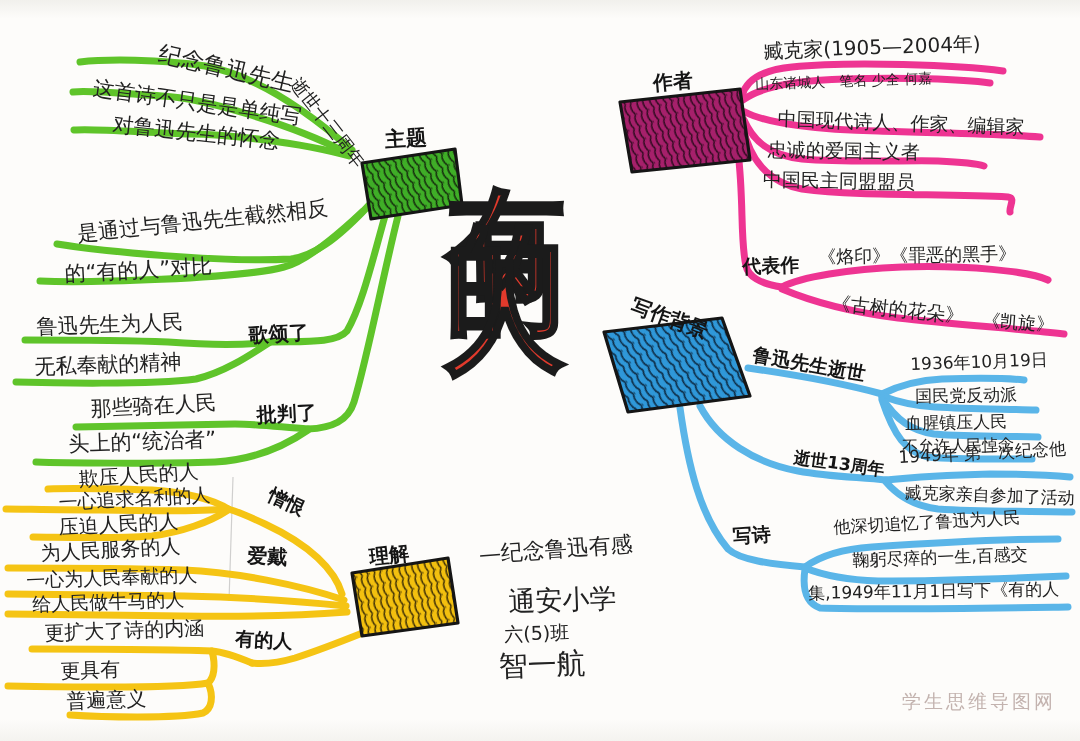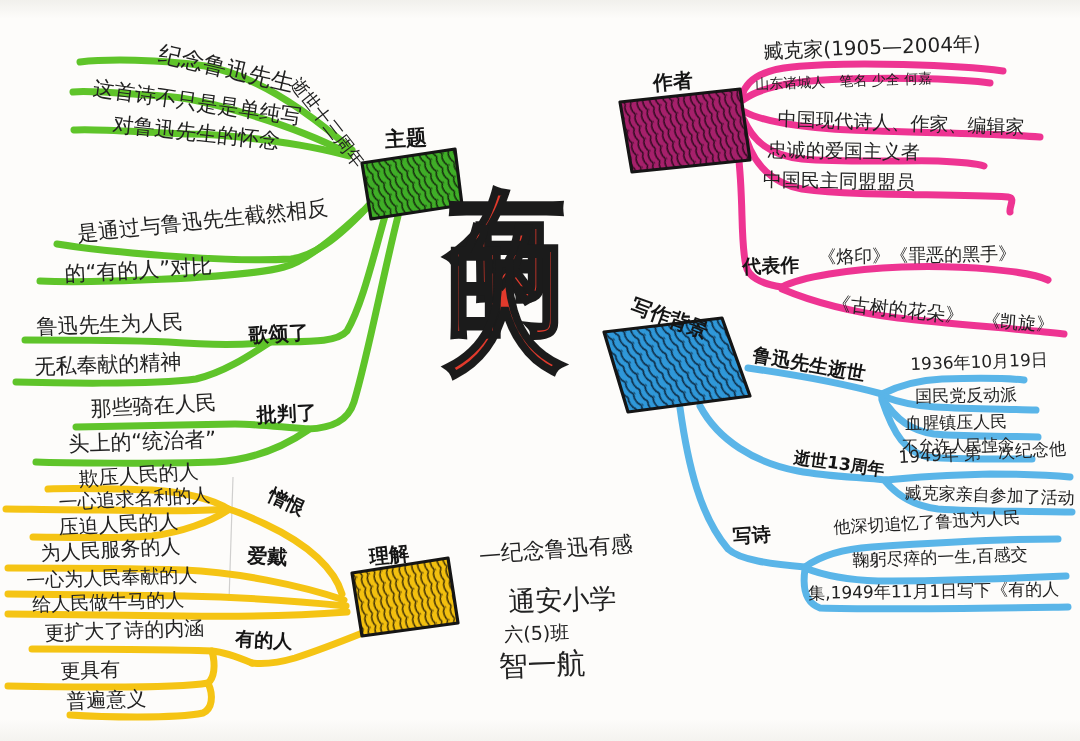--- a/index.html
+++ b/index.html
@@ -175,14 +175,15 @@
     <div class="t lbl" style="left:248px;top:544px;font-size:20px;transform:rotate(3deg)">爱戴</div>
     <div class="t" style="left:40px;top:542px;font-size:20px;transform:rotate(-3deg)">为人民服务的人</div>
     <div class="t" style="left:26px;top:570px;font-size:19px;transform:rotate(-2deg)">一心为人民奉献的人</div>
     <div class="t" style="left:32px;top:594px;font-size:19px;transform:rotate(-2deg)">给人民做牛马的人</div>
     <div class="t lbl" style="left:236px;top:628px;font-size:19px;transform:rotate(3deg)">有的人</div>
     <div class="t" style="left:44px;top:622px;font-size:20px;transform:rotate(-2deg)">更扩大了诗的内涵</div>
     <div class="t" style="left:60px;top:660px;font-size:20px;transform:rotate(-2deg)">更具有</div>
     <div class="t" style="left:66px;top:690px;font-size:20px;transform:rotate(-2deg)">普遍意义</div>
   </div>
 
+  <div class="t watermark" style="left:902px;top:691px;font-size:19px;">学生思维导图网</div>
 
 </div>
 
 </body></html>

